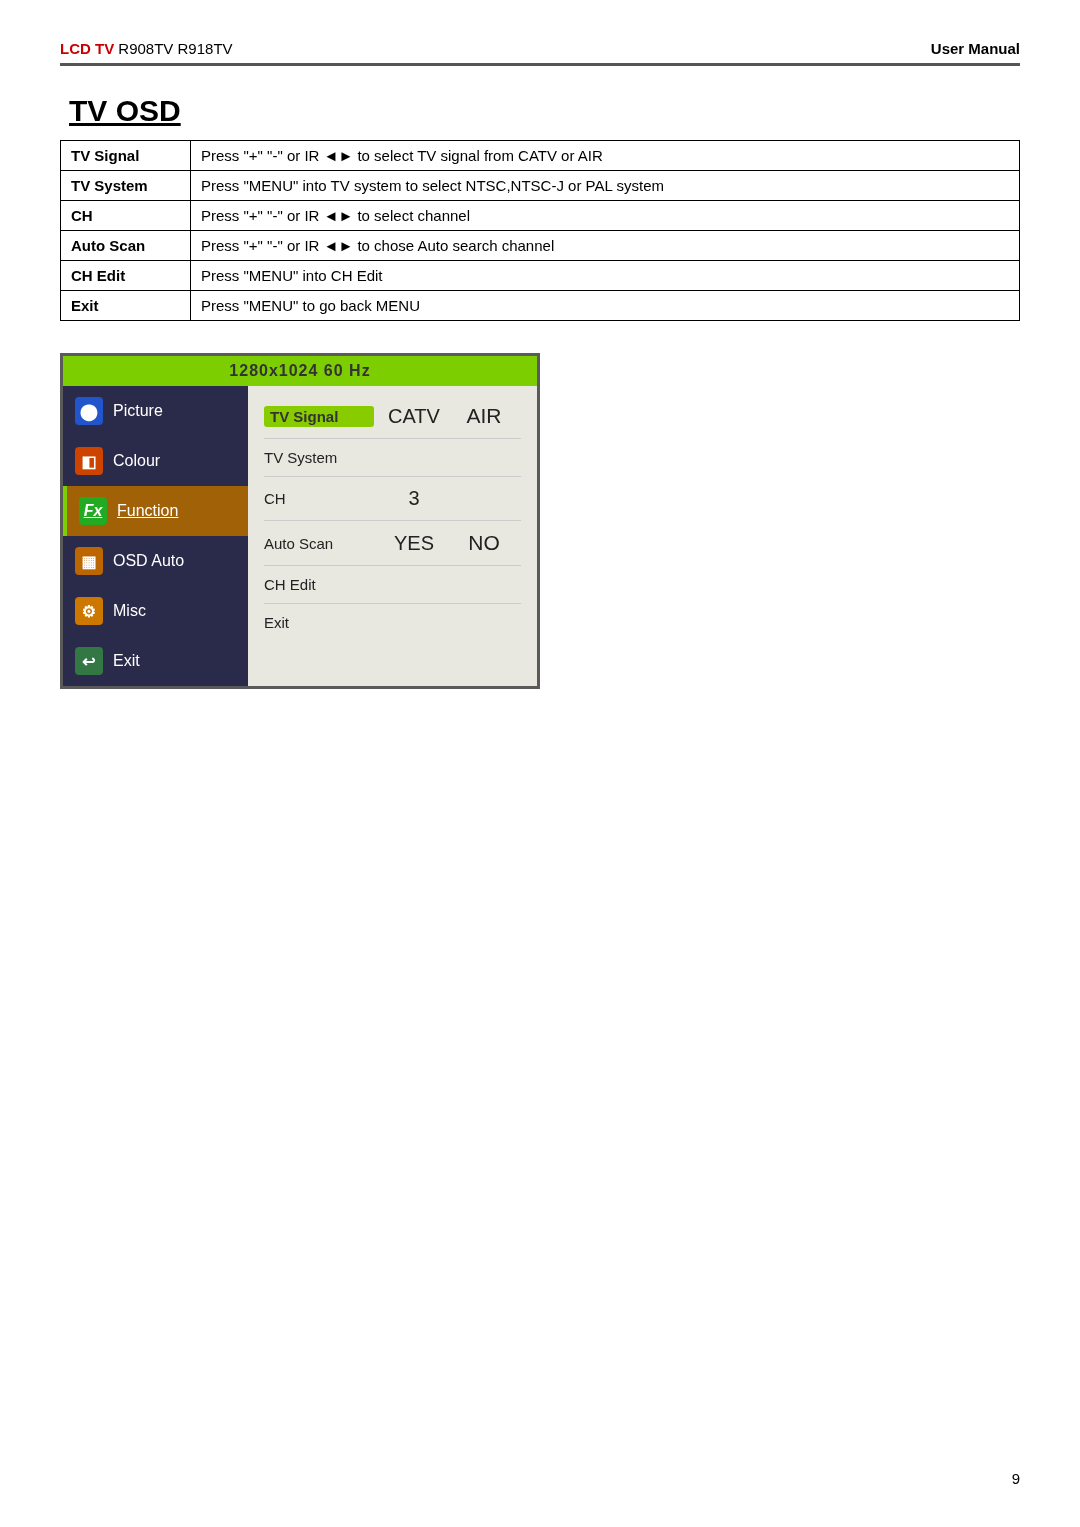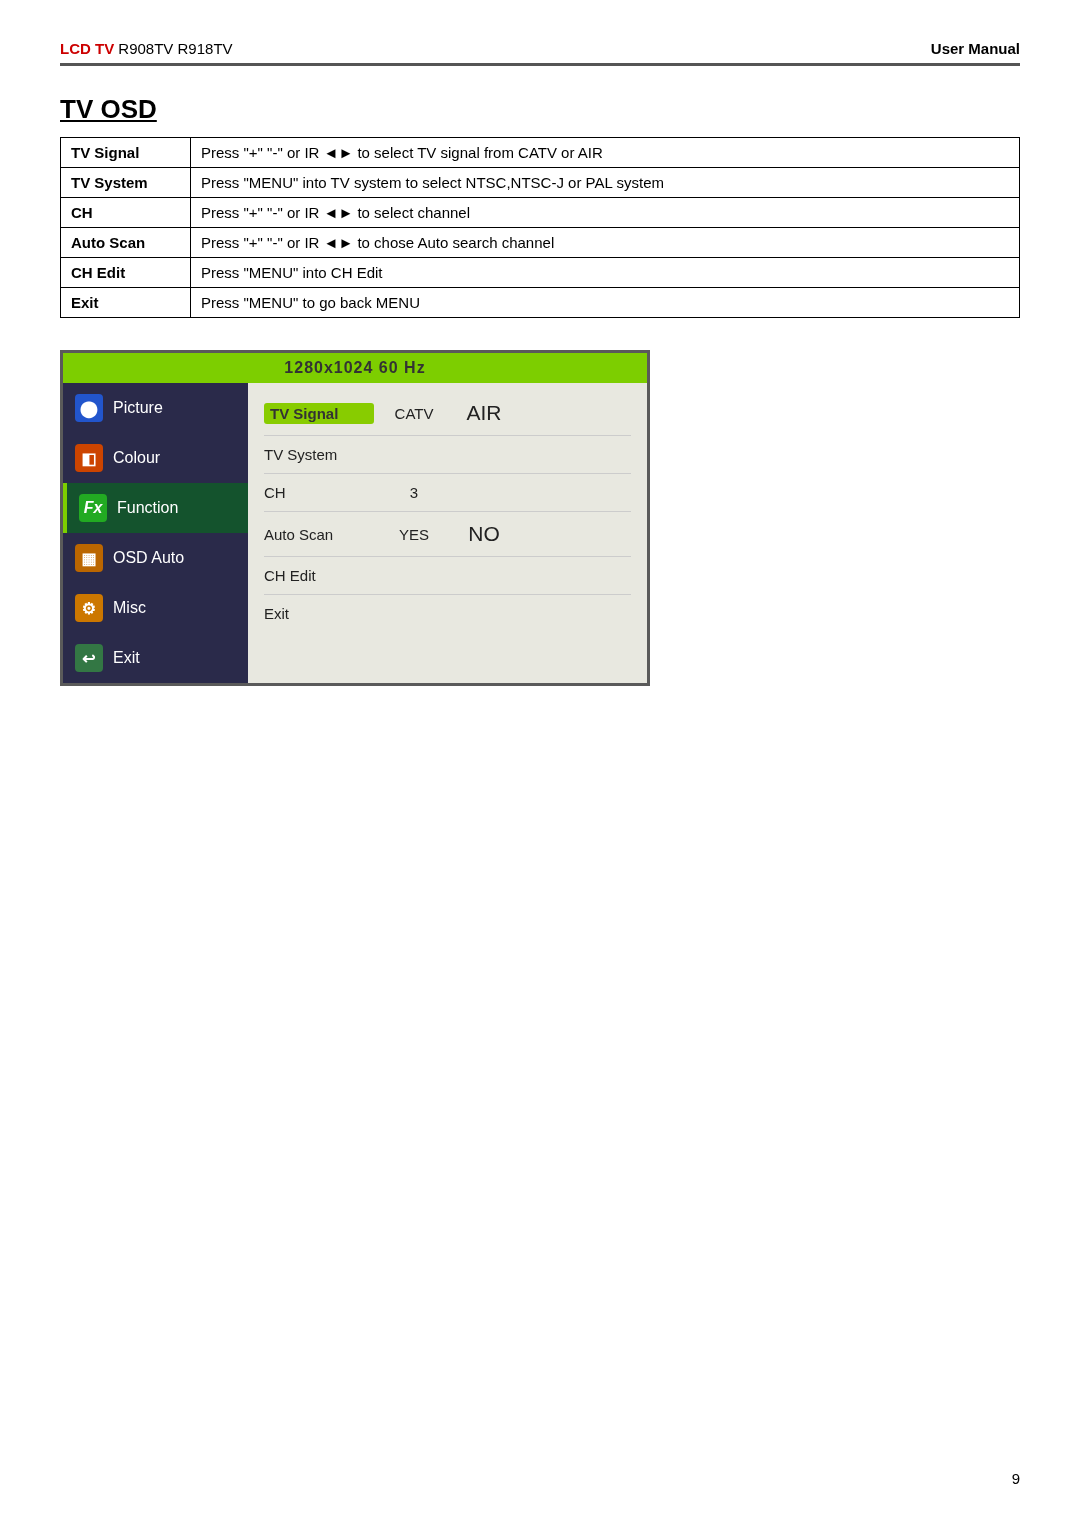--- a/index.html
+++ b/index.html
@@ -35,24 +35,25 @@
       font-weight: bold;
     }
     .header-right {
       font-weight: bold;
       font-size: 15px;
       margin-left: 48px;
     }
 
     
     .section-title {
-      font-size: 26px;
+      font-size: 30px;
       font-weight: bold;
       margin-bottom: 12px;
       text-decoration: underline;
+      margin-left: 9px;
     }
 
     
     .info-table {
       width: 100%;
       border-collapse: collapse;
       margin-bottom: 32px;
       font-size: 15px;
     }
     .info-table td {
@@ -63,21 +64,21 @@
       font-weight: bold;
       width: 130px;
       white-space: nowrap;
     }
     .info-table td:last-child {
       font-weight: normal;
     }
 
     
     .osd-screenshot {
-      width: 590px;
+      width: 480px;
       border: 3px solid #5a5a5a;
       background: #1a1a2e;
       overflow: hidden;
     }
 
     .osd-top-bar {
       background: #7dce00;
       color: #333;
       text-align: center;
       font-size: 16px;
@@ -100,22 +101,23 @@
       display: flex;
       align-items: center;
       padding: 11px 12px;
       color: #fff;
       font-size: 16px;
       font-weight: normal;
       gap: 10px;
       cursor: pointer;
     }
     .osd-sidebar-item.active {
-      background: #14532d;
+      background: #a16207;
       border-left: 4px solid #7dce00;
+      text-decoration: underline;
     }
     .osd-sidebar-item .icon-box {
       width: 28px;
       height: 28px;
       display: flex;
       align-items: center;
       justify-content: center;
       border-radius: 4px;
       font-size: 16px;
       flex-shrink: 0;
@@ -140,21 +142,21 @@
       border-bottom: none;
     }
     .osd-row-label {
       width: 110px;
       font-size: 15px;
       color: #222;
     }
     .osd-row-val1 {
       width: 80px;
       text-align: center;
-      font-size: 15px;
+      font-size: 20px;
       color: #222;
     }
     .osd-row-val2 {
       width: 60px;
       text-align: center;
       font-size: 21px;
       color: #222;
     }
     
     .osd-row-highlight .osd-row-label {

